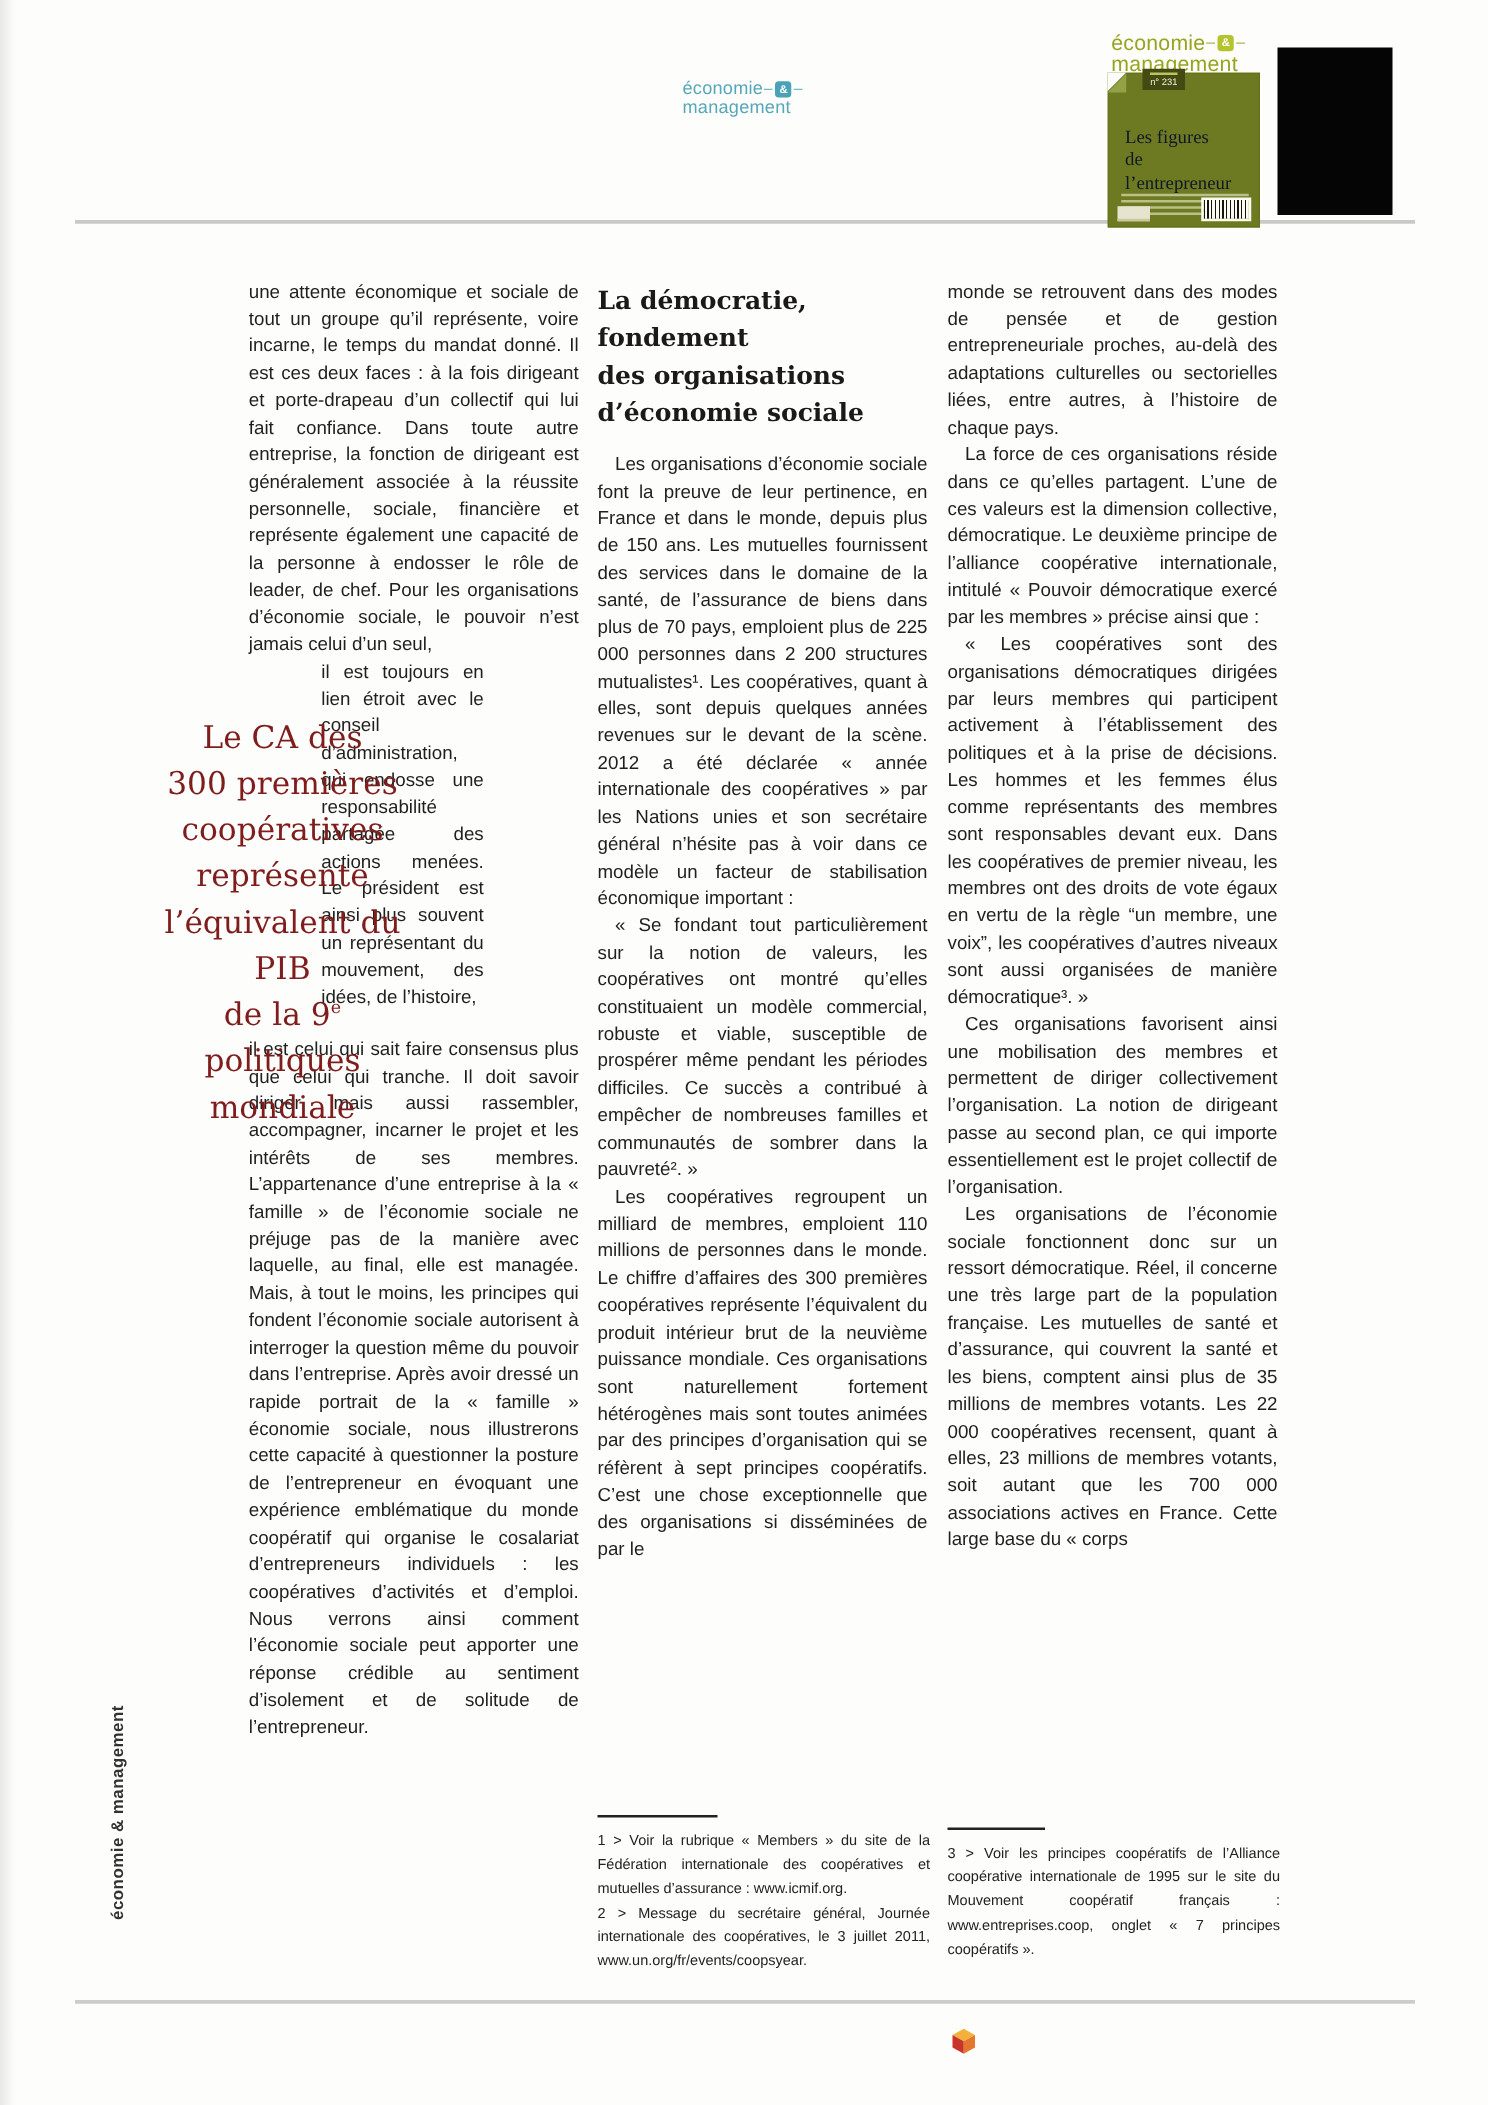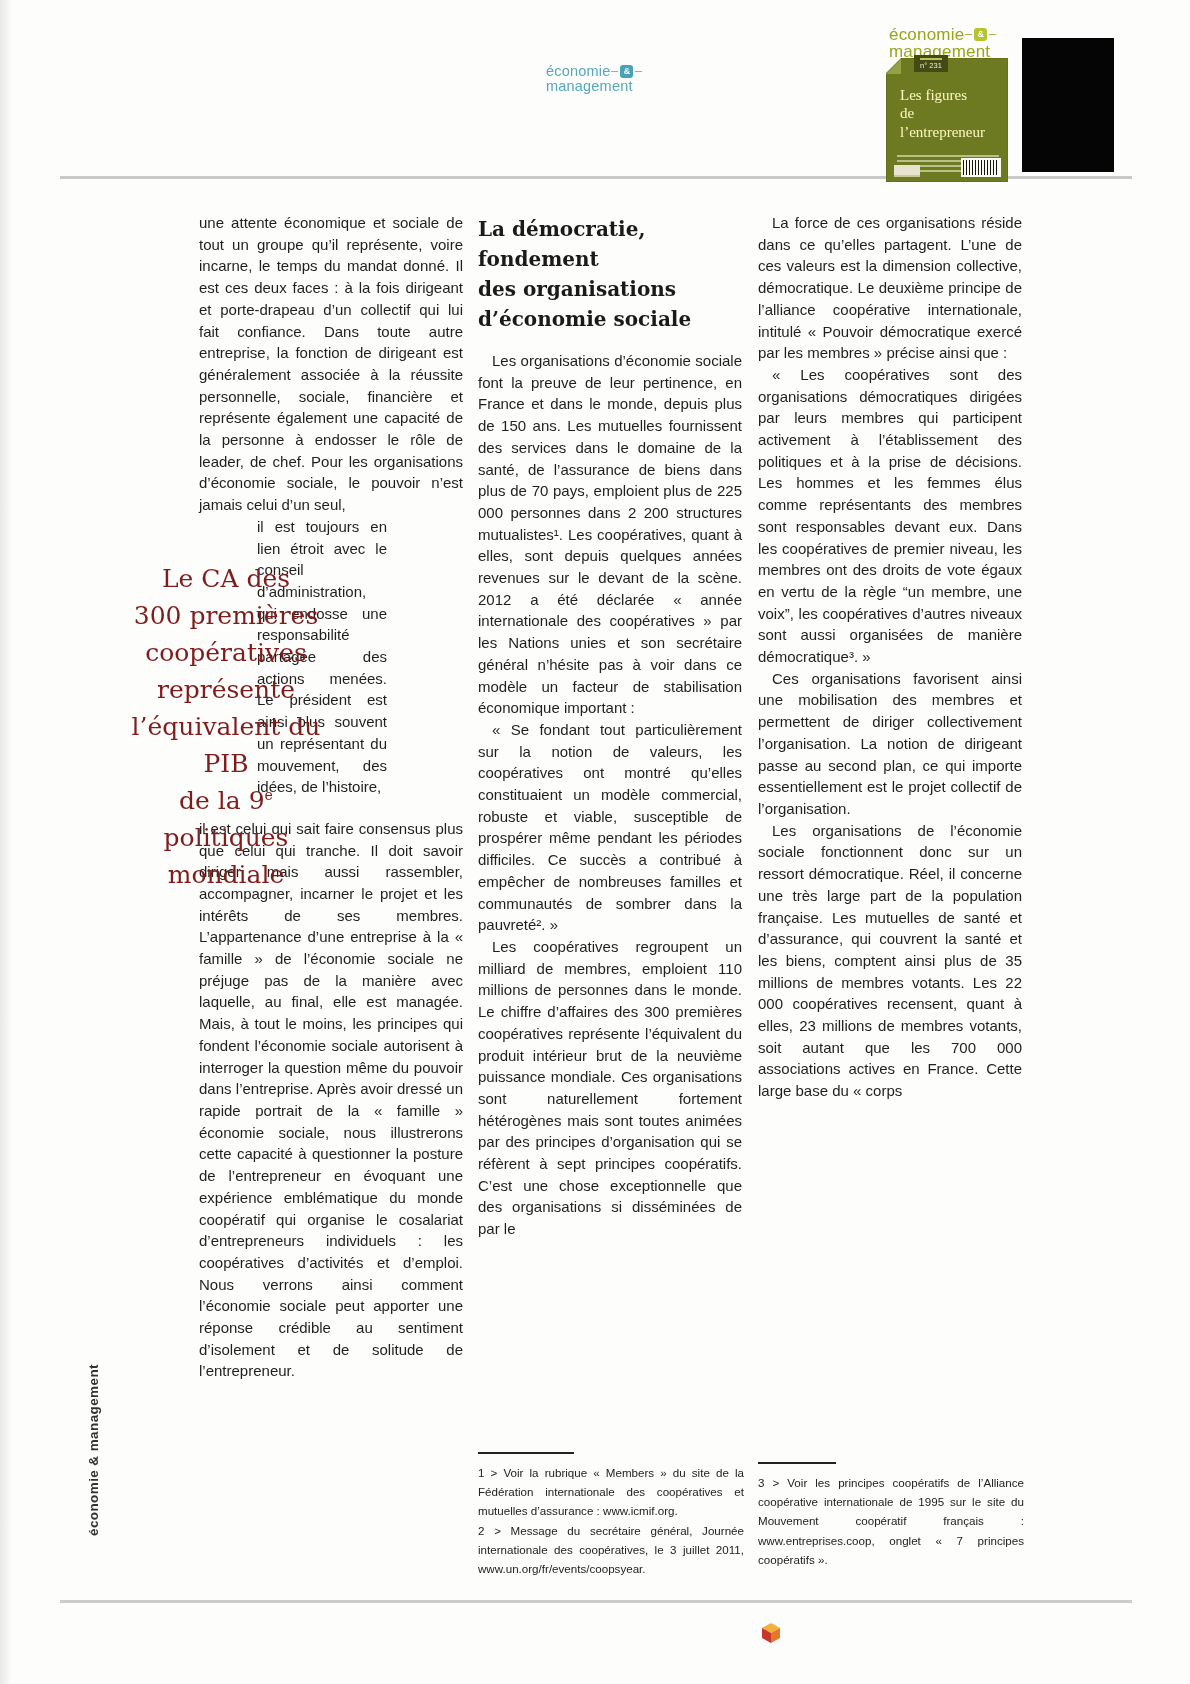--- a/index.html
+++ b/index.html
@@ -30,38 +30,38 @@
   
   .cover{position:absolute;left:886px;top:58px;width:122px;height:124px;background:#6d7a21;
     box-shadow:0 0 0 1px #667119 inset;}
   .cover .fold-w{position:absolute;left:0;top:0;width:0;height:0;
     border-top:15px solid #fdfdfc;border-right:15px solid transparent;}
   .cover .fold-g{position:absolute;left:0;top:0;width:0;height:0;
     border-bottom:15px solid #93a244;border-left:15px solid transparent;transform:translate(0,1px);}
   .issue-badge{position:absolute;left:28px;top:-3px;background:#434b12;color:#eef0da;
     font-size:7.5px;line-height:8px;padding:3px 6px 2px;text-align:center;}
   .issue-badge .tiny-bar{width:22px;height:2px;background:#b9c45c;margin:0 auto 2px;}
-  .cover-title{position:absolute;left:14px;top:28px;color:#fef9c3;
+  .cover-title{position:absolute;left:14px;top:43px;color:#0f172a;
     font-family:"Liberation Serif", serif;font-size:15px;line-height:1.22;white-space:pre-line;}
   .cover-lines{position:absolute;left:11px;right:9px;top:97px;}
   .cover-lines div{height:2px;background:rgba(238,240,205,.6);margin-bottom:3px;}
   .cover-lines div:last-child{width:68%;}
   .pub-logo{position:absolute;left:8px;bottom:5px;width:26px;height:10px;background:#e6e4ce;
     border-bottom:2px solid #c9c89f;}
   .barcode{position:absolute;right:7px;bottom:5px;width:36px;height:15px;background:
     repeating-linear-gradient(90deg,#15150f 0 1px,#fbfbf2 1px 3px);border:2px solid #fbfbf2;}
   .black-box{position:absolute;left:1022px;top:38px;width:92px;height:134px;background:#050505;}
 
   
   .side-text{position:absolute;left:86px;top:1246px;height:290px;
     writing-mode:vertical-rl;transform:rotate(180deg);
     font-size:13.5px;font-weight:bold;color:#33322f;letter-spacing:.4px;}
 
   
-  .col{position:absolute;top:212px;width:264px;text-align:justify;
+  .col{position:absolute;top:223px;width:264px;text-align:justify;
     font-size:15px;line-height:21.7px;}
   .col p{margin:0;}
   .col .indent{text-indent:14px;}
   .col-left{left:199px;}
   .col-mid{left:478px;}
   .col-right{left:758px;}
 
   .heading{font-family:"DejaVu Serif", serif;font-size:20px;line-height:30px;
     white-space:pre-line;text-align:left;color:#1b1a18;margin:2px 0 16px;}
 
@@ -157,20 +157,21 @@
     <h2 class="heading">La démocratie,
 fondement
 des organisations
 d’économie sociale</h2>
     <p class="indent">Les organisations d’économie sociale font la preuve de leur pertinence, en France et dans le monde, depuis plus de 150 ans. Les mutuelles fournissent des services dans le domaine de la santé, de l’assurance de biens dans plus de 70 pays, emploient plus de 225 000 personnes dans 2 200 structures mutualistes¹. Les coopératives, quant à elles, sont depuis quelques années revenues sur le devant de la scène. 2012 a été déclarée « année internationale des coopératives » par les Nations unies et son secrétaire général n’hésite pas à voir dans ce modèle un facteur de stabilisation économique important :</p>
     <p class="indent">« Se fondant tout particulièrement sur la notion de valeurs, les coopératives ont montré qu’elles constituaient un modèle commercial, robuste et viable, susceptible de prospérer même pendant les périodes difficiles. Ce succès a contribué à empêcher de nombreuses familles et communautés de sombrer dans la pauvreté². »</p>
     <p class="indent">Les coopératives regroupent un milliard de membres, emploient 110 millions de personnes dans le monde. Le chiffre d’affaires des 300 premières coopératives représente l’équivalent du produit intérieur brut de la neuvième puissance mondiale. Ces organisations sont naturellement fortement hétérogènes mais sont toutes animées par des principes d’organisation qui se réfèrent à sept principes coopératifs. C’est une chose exceptionnelle que des organisations si disséminées de par le</p>
   </div>
 
   <div class="col col-right">
+    <p>monde se retrouvent dans des modes de pensée et de gestion entrepreneuriale proches, au-delà des adaptations culturelles ou sectorielles liées, entre autres, à l’histoire de chaque pays.</p>
     <p class="indent">La force de ces organisations réside dans ce qu’elles partagent. L’une de ces valeurs est la dimension collective, démocratique. Le deuxième principe de l’alliance coopérative internationale, intitulé « Pouvoir démocratique exercé par les membres » précise ainsi que :</p>
     <p class="indent">« Les coopératives sont des organisations démocratiques dirigées par leurs membres qui participent activement à l’établissement des politiques et à la prise de décisions. Les hommes et les femmes élus comme représentants des membres sont responsables devant eux. Dans les coopératives de premier niveau, les membres ont des droits de vote égaux en vertu de la règle “un membre, une voix”, les coopératives d’autres niveaux sont aussi organisées de manière démocratique³. »</p>
     <p class="indent">Ces organisations favorisent ainsi une mobilisation des membres et permettent de diriger collectivement l’organisation. La notion de dirigeant passe au second plan, ce qui importe essentiellement est le projet collectif de l’organisation.</p>
     <p class="indent">Les organisations de l’économie sociale fonctionnent donc sur un ressort démocratique. Réel, il concerne une très large part de la population française. Les mutuelles de santé et d’assurance, qui couvrent la santé et les biens, comptent ainsi plus de 35 millions de membres votants. Les 22 000 coopératives recensent, quant à elles, 23 millions de membres votants, soit autant que les 700 000 associations actives en France. Cette large base du « corps</p>
   </div>
 
   <div class="footnote-block fnb-mid">
     <div class="fn-rule"></div>
     <p>1 &gt; Voir la rubrique « Members » du site de la Fédération internationale des coopératives et mutuelles d’assurance : www.icmif.org.</p>
     <p>2 &gt; Message du secrétaire général, Journée internationale des coopératives, le 3 juillet 2011, www.un.org/fr/events/coopsyear.</p>

